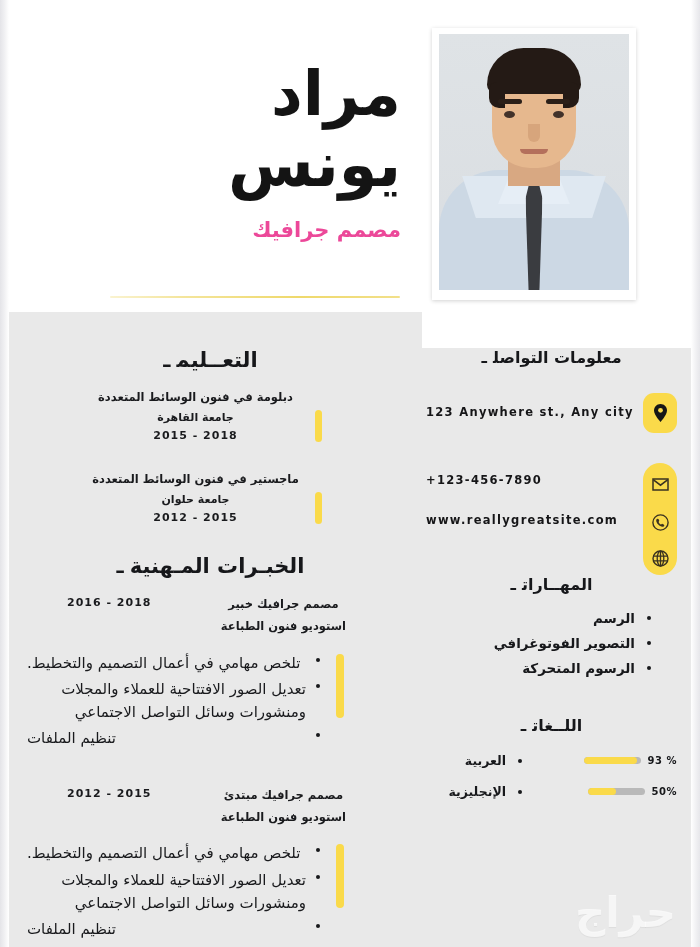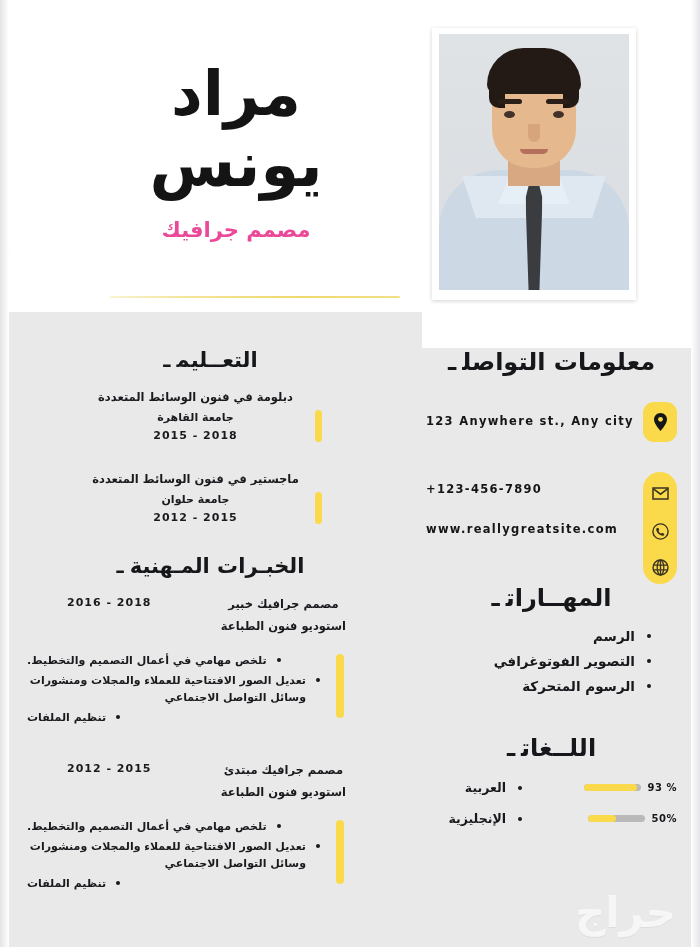--- a/index.html
+++ b/index.html
@@ -26,21 +26,20 @@
     background: linear-gradient(to left, #e6e6ea 0%, #f3f3f5 55%, #ffffff 100%);
   }
 
   
   .header {
     position: absolute; left: 9px; top: 0; width: 682px; height: 312px;
     background: #ffffff;
   }
   .name-block {
     position: absolute; right: 290px; top: 62px; width: 330px;
-    text-align: center;
   }
   .name-line {
     font-family: "DejaVu Sans", sans-serif;
     font-weight: bold;
     font-size: 62px;
     line-height: 1.02;
     color: #141414;
     letter-spacing: -1px;
   }
   .name-line.second { margin-top: 8px; }
@@ -158,21 +157,21 @@
     position: absolute; left: 412px; top: 348px; width: 279px;
     padding: 0 14px;
   }
   .col-left {
     position: absolute; left: 9px; top: 348px; width: 403px;
     padding: 0 18px;
   }
 
   .sec-head {
     text-align: center;
-    font-size: 24px;
+    font-size: 16px;
     font-weight: bold;
     color: #16171a;
     letter-spacing: 1px;
     white-space: nowrap;
   }
   .sec-head .dash { color: #16171a; margin-right: 6px; }
   .sec-head.left-col { font-size: 21px; }
 
   
   .contact { position: relative; margin-top: 26px; }
@@ -298,22 +297,22 @@
     direction: ltr; margin-top: 2px;
   }
   .exp-body { position: relative; margin-top: 14px; padding-right: 74px; }
   .exp-bar {
     position: absolute; right: 50px; top: 2px;
     width: 8px; height: 64px;
     background: #fada4a; border-radius: 5px;
   }
   .exp-bullets { text-align: right; }
   .exp-bullet {
-    display: flex; align-items: flex-start; justify-content: flex-end;
-    font-size: 11px; font-weight: bold; color: #191a1d;
+    display: flex; align-items: flex-start; justify-content: space-between;
+    font-size: 15px; font-weight: normal; color: #191a1d;
     line-height: 1.55; margin-bottom: 3px;
   }
   .exp-bullet .bullet { margin-top: 6px; margin-left: 10px; }
   .exp-bullet .btxt { text-align: right; }
 
   
   .watermark {
     position: absolute; right: 24px; bottom: 10px;
     font-size: 42px; font-weight: bold;
     color: rgba(255,255,255,0.72);

